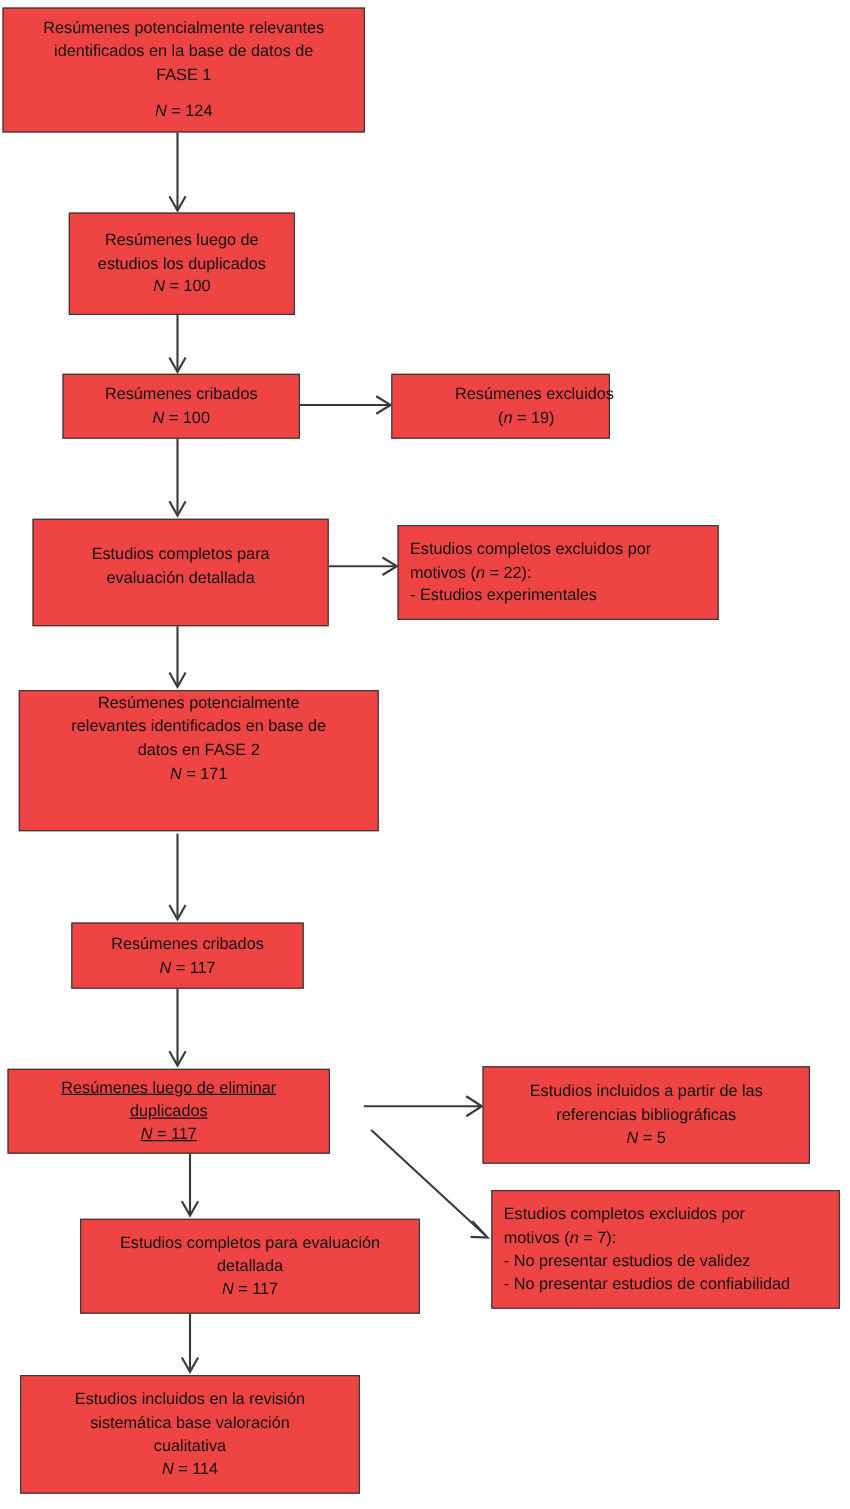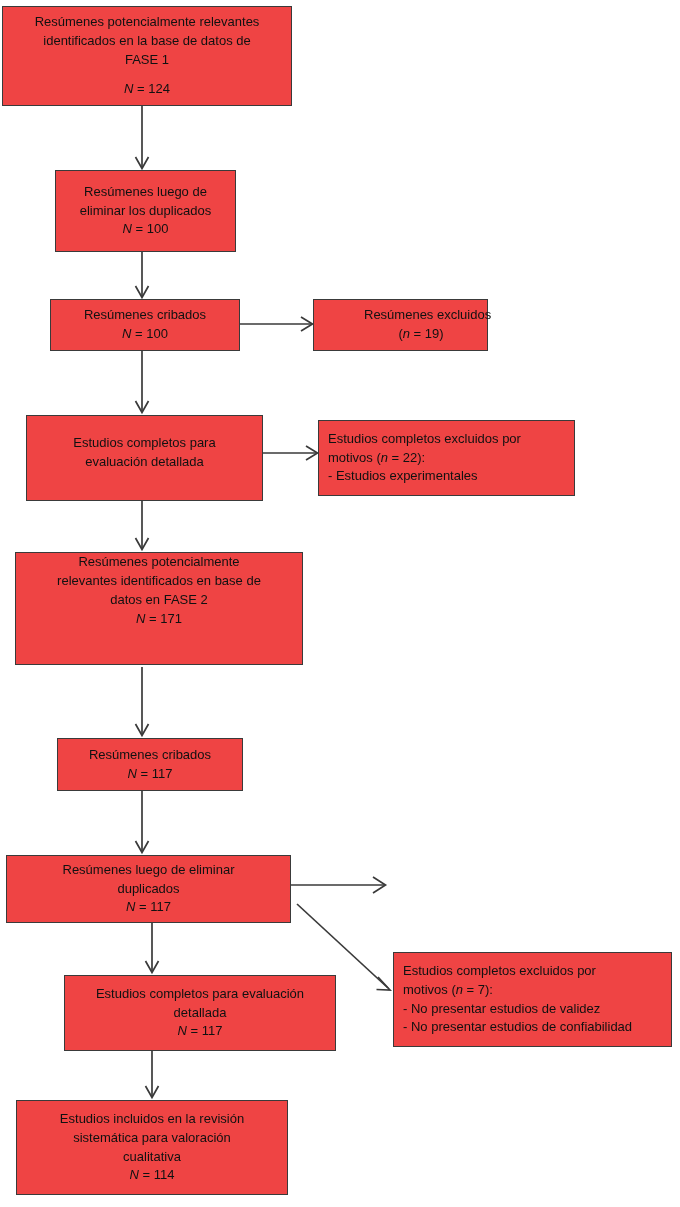--- a/index.html
+++ b/index.html
@@ -128,21 +128,21 @@
       <span class="line">identificados en la base de datos de</span>
       <span class="line">FASE 1</span>
       <span class="gap"></span>
       <span class="line"><span class="it">N</span> = <span>124</span></span>
     </div>
   </div>
 
   <div class="node center" style="left:55px; top:170px; width:181px; height:82px;">
     <div class="pad">
       <span class="line">Resúmenes luego de</span>
-      <span class="line">eliminar los duplicados</span>
+      <span class="line">estudios los duplicados</span>
       <span class="line"><span class="it">N</span> = <span>100</span></span>
     </div>
   </div>
 
   <div class="node center" style="left:50px; top:299px; width:190px; height:52px;">
     <div class="pad">
       <span class="line">Resúmenes cribados</span>
       <span class="line"><span class="it">N</span> = <span>100</span></span>
     </div>
   </div>
@@ -179,28 +179,35 @@
     </div>
   </div>
 
   <div class="node center" style="left:57px; top:738px; width:186px; height:53px;">
     <div class="pad">
       <span class="line">Resúmenes cribados</span>
       <span class="line"><span class="it">N</span> = <span>117</span></span>
     </div>
   </div>
 
-  <div class="node center" style="left:6px; top:855px; width:285px; height:68px;">
+  <div class="node center" style="left:6px; top:855px; width:258px; height:68px;text-decoration:underline;">
     <div class="pad">
       <span class="line">Resúmenes luego de eliminar</span>
       <span class="line">duplicados</span>
       <span class="line"><span class="it">N</span> = <span>117</span></span>
     </div>
   </div>
 
+  <div class="node center" style="left:386px; top:853px; width:262px; height:78px;">
+    <div class="pad">
+      <span class="line">Estudios incluidos a partir de las</span>
+      <span class="line">referencias bibliográficas</span>
+      <span class="line"><span class="it">N</span> = <span>5</span></span>
+    </div>
+  </div>
 
   <div class="node left" style="left:393px; top:952px; width:279px; height:95px;">
     <div class="pad">
       <span class="line">Estudios completos excluidos por</span>
       <span class="line">motivos (<span class="it">n</span> = <span>7</span>):</span>
       <span class="line">- No presentar estudios de validez</span>
       <span class="line">- No presentar estudios de confiabilidad</span>
     </div>
   </div>
 
@@ -208,19 +215,19 @@
     <div class="pad">
       <span class="line">Estudios completos para evaluación</span>
       <span class="line">detallada</span>
       <span class="line"><span class="it">N</span> = <span>117</span></span>
     </div>
   </div>
 
   <div class="node center" style="left:16px; top:1100px; width:272px; height:95px;">
     <div class="pad">
       <span class="line">Estudios incluidos en la revisión</span>
-      <span class="line">sistemática para valoración</span>
+      <span class="line">sistemática base valoración</span>
       <span class="line">cualitativa</span>
       <span class="line"><span class="it">N</span> = <span>114</span></span>
     </div>
   </div>
 
 </div>
 
 </body></html>

